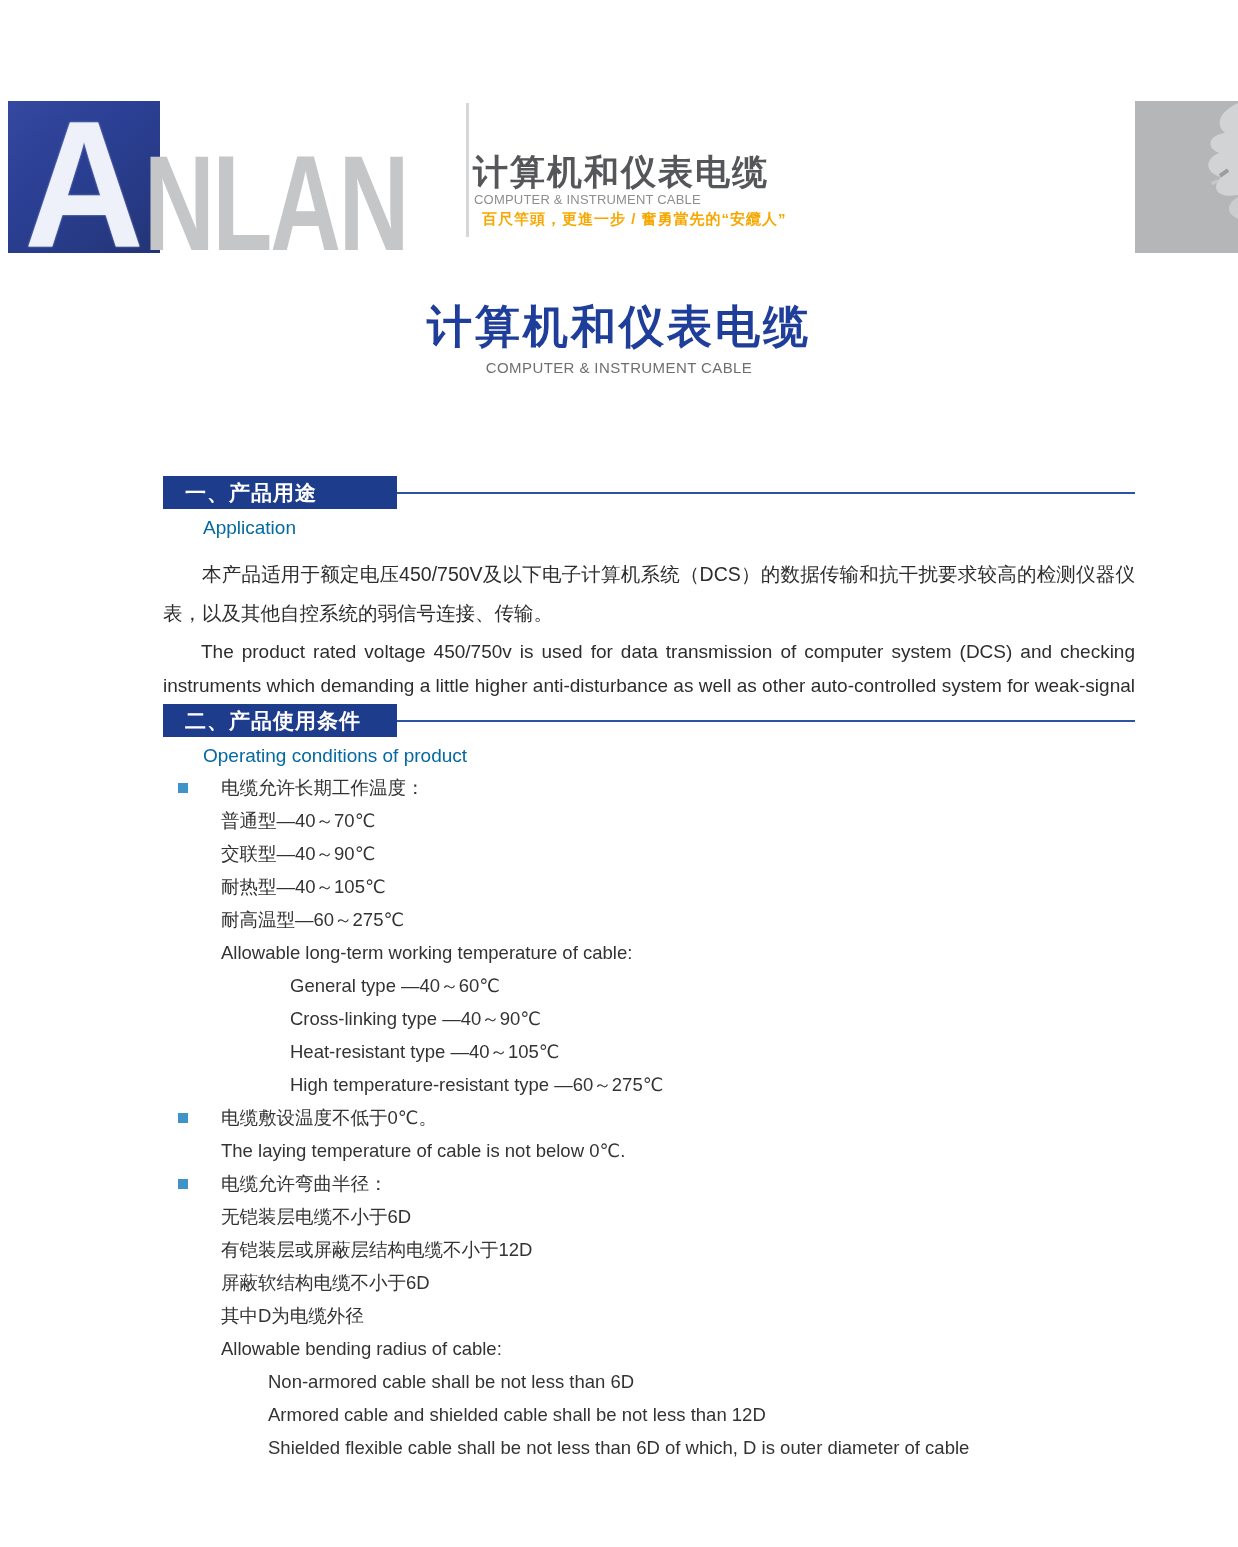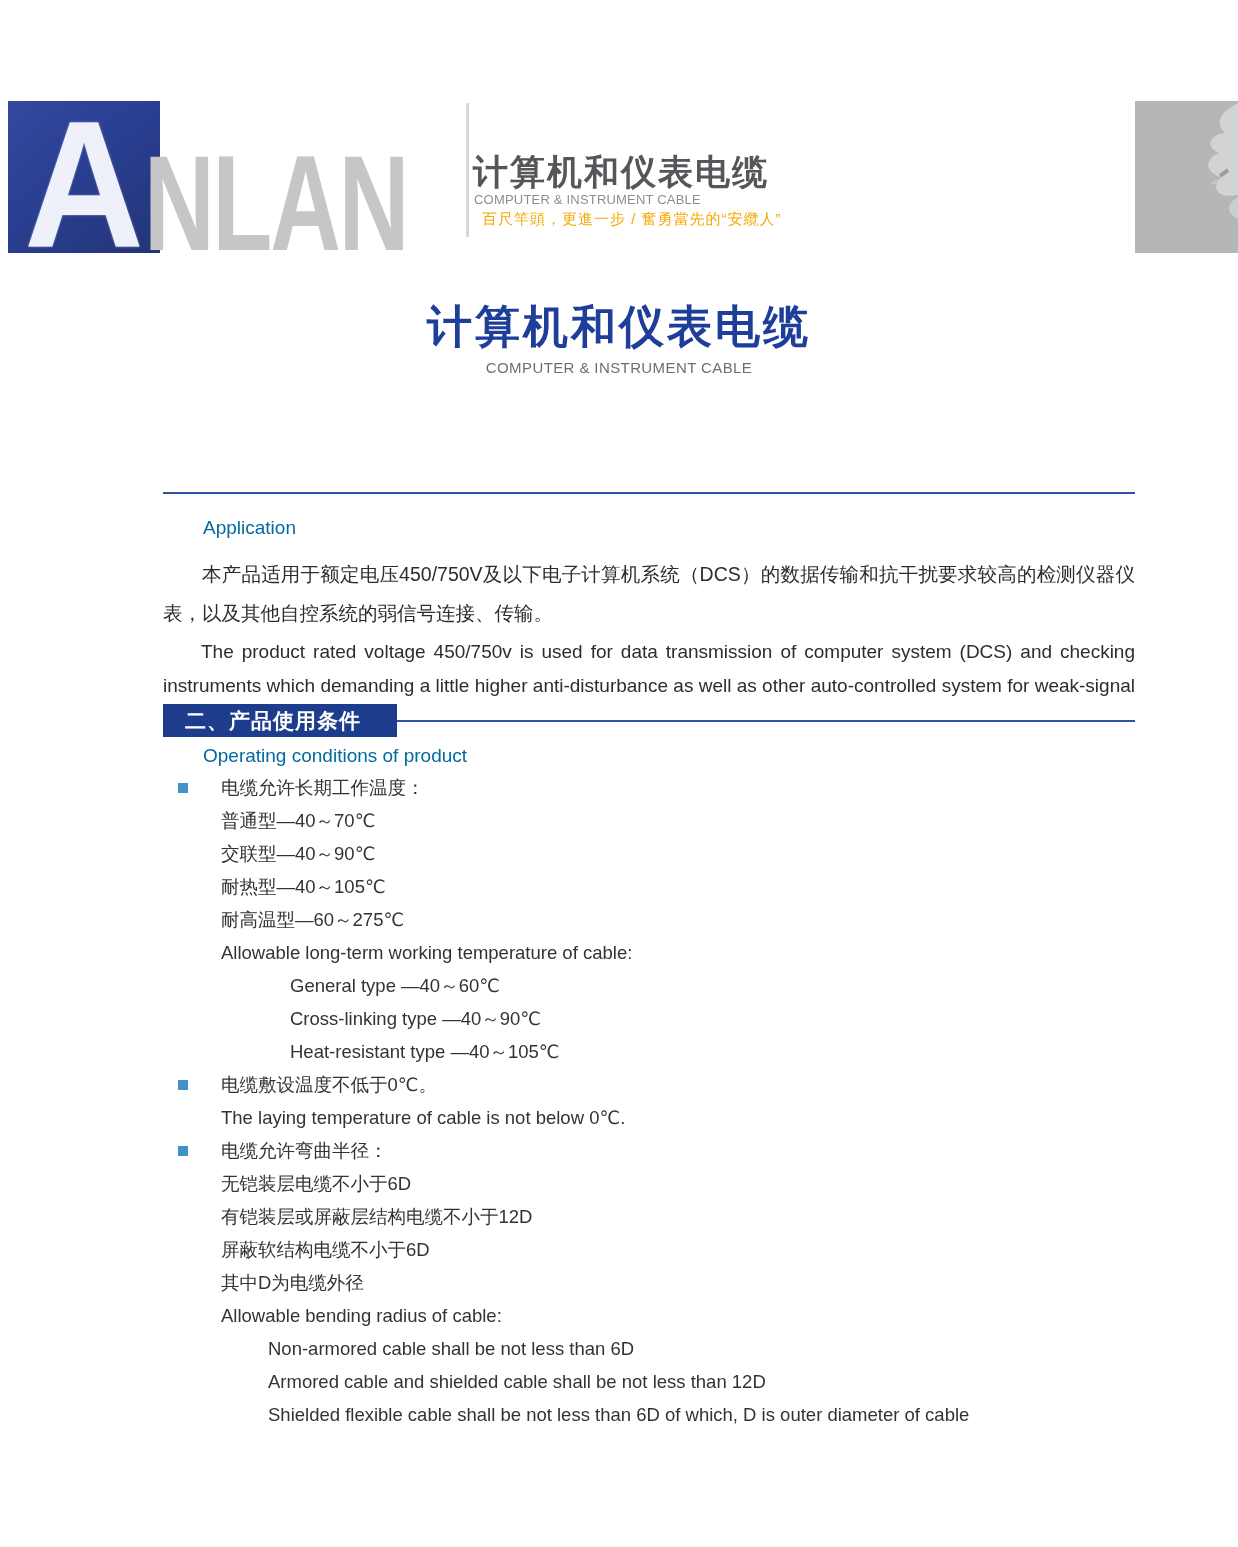--- a/index.html
+++ b/index.html
@@ -21,21 +21,21 @@
     transform:translateY(8px) scaleX(.92);
   }
   .logo-rest{position:absolute;left:144px;top:101px;height:152px;display:flex;align-items:flex-end;justify-content:flex-end;}
   .logo-rest span{
     font-size:136px;font-weight:bold;color:#c5c6c8;line-height:.73;
     letter-spacing:-3px;transform:scaleX(.72);transform-origin:left bottom;white-space:nowrap;
   }
   .brand-divider{position:absolute;left:466px;top:103px;width:3px;height:134px;background:#d6d7d8;}
   .brand-title-cn{position:absolute;left:473px;top:149px;font-size:35px;font-weight:bold;color:#55565a;letter-spacing:2px;white-space:nowrap;}
   .brand-title-en{position:absolute;left:474px;top:192px;font-size:13px;color:#8c8e90;letter-spacing:.2px;white-space:nowrap;}
-  .brand-tagline{position:absolute;left:482px;top:210px;font-size:15px;font-weight:normal;color:#f7a800;letter-spacing:1px;white-space:nowrap;}
+  .brand-tagline{position:absolute;left:482px;top:210px;font-size:15px;font-weight:bold;color:#f7a800;letter-spacing:1px;white-space:nowrap;}
   .corner-img{position:absolute;left:1135px;top:101px;width:103px;height:152px;background:#b5b6b7;overflow:hidden;}
 
   
   .main-title{position:absolute;left:0;top:297px;width:100%;margin:0;text-align:center;
     font-size:45px;font-weight:bold;color:#1f3e99;letter-spacing:3px;}
   .main-subtitle{position:absolute;left:0;top:359px;width:100%;text-align:center;
     font-size:15px;color:#6e6f71;letter-spacing:.4px;}
 
   
   .sec{position:absolute;left:163px;width:972px;}
@@ -84,20 +84,21 @@
       <rect x="76" y="80" width="7" height="3" transform="rotate(-30 79 81)" fill="#c7c8c9"></rect>
     </svg>
   </div>
 </header>
 
 <h1 class="main-title">计算机和仪表电缆</h1>
 <div class="main-subtitle">COMPUTER &amp; INSTRUMENT CABLE</div>
 
 <section class="sec" id="sec1">
   <div class="sec-head">
+    <div class="sec-bar">一、产品用途</div>
     <div class="sec-rule"></div>
   </div>
   <div class="sec-sub">Application</div>
   <p class="para cn">本产品适用于额定电压450/750V及以下电子计算机系统（DCS）的数据传输和抗干扰要求较高的检测仪器仪表，以及其他自控系统的弱信号连接、传输。</p>
   <p class="para en">The product rated voltage 450/750v is used for data transmission of computer system (DCS) and checking instruments which demanding a little higher anti-disturbance as well as other auto-controlled system for weak-signal transmission.</p>
 </section>
 
 <section class="sec" id="sec2">
   <div class="sec-head">
     <div class="sec-bar">二、产品使用条件</div>
@@ -127,20 +128,23 @@
       </div>
     <div class="li indent1">
         <span class="txt">General type —40～60℃</span>
       </div>
     <div class="li indent1">
         <span class="txt">Cross-linking type —40～90℃</span>
       </div>
     <div class="li indent1">
         <span class="txt">Heat-resistant type —40～105℃</span>
       </div>
+    <div class="li indent1">
+        <span class="txt">High temperature-resistant type —60～275℃</span>
+      </div>
     <div class="li bullet">
         <span class="sq"></span>
         <span class="txt">电缆敷设温度不低于0℃。</span>
       </div>
     <div class="li plain">
         <span class="txt">The laying temperature of cable is not below 0℃.</span>
       </div>
     <div class="li bullet">
         <span class="sq"></span>
         <span class="txt">电缆允许弯曲半径：</span>

